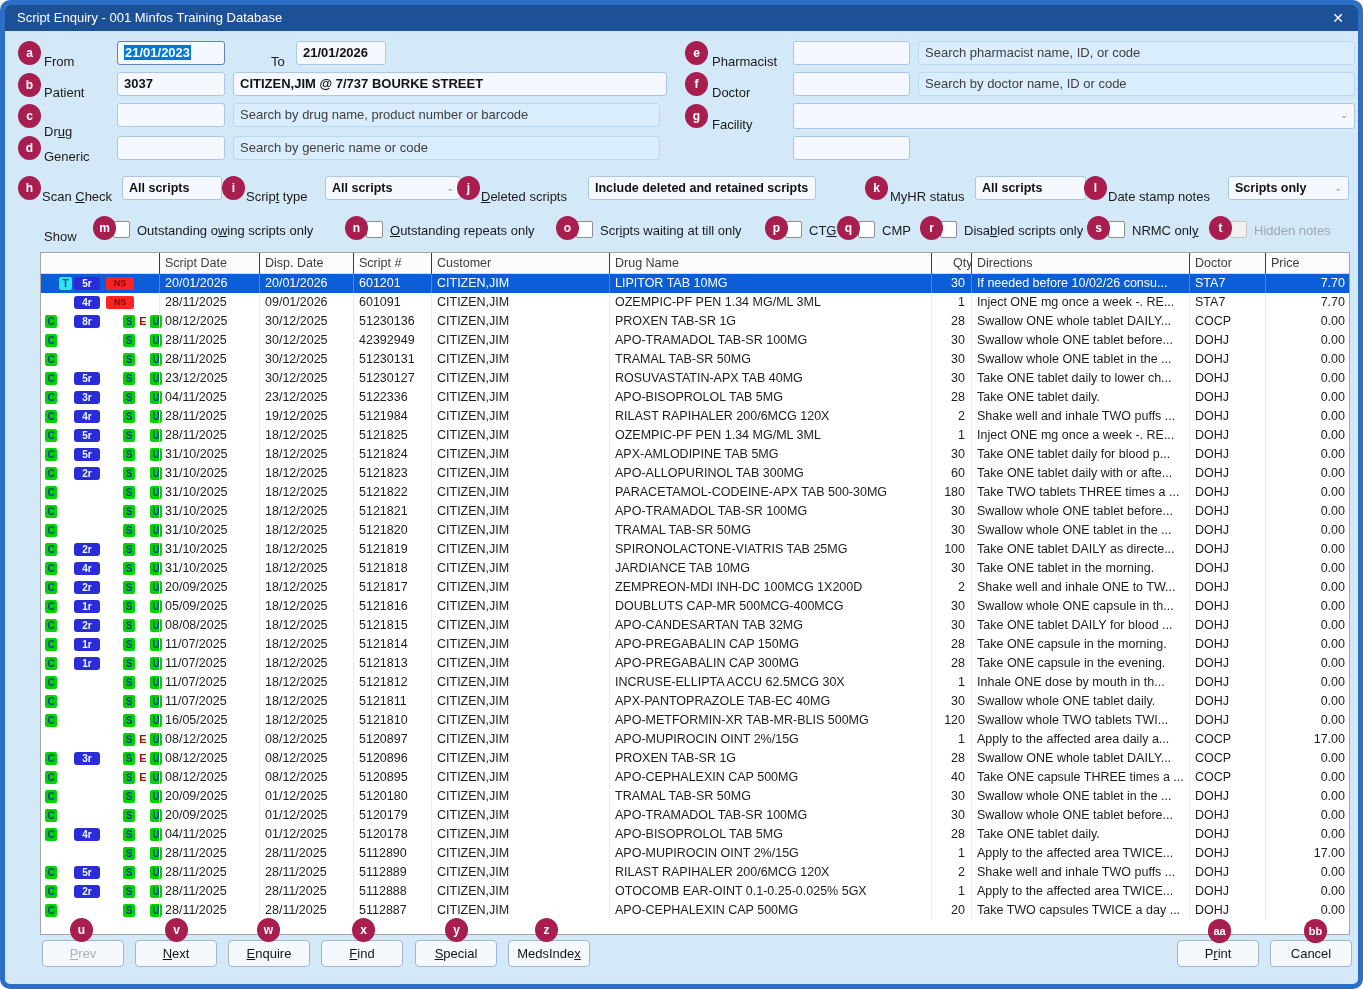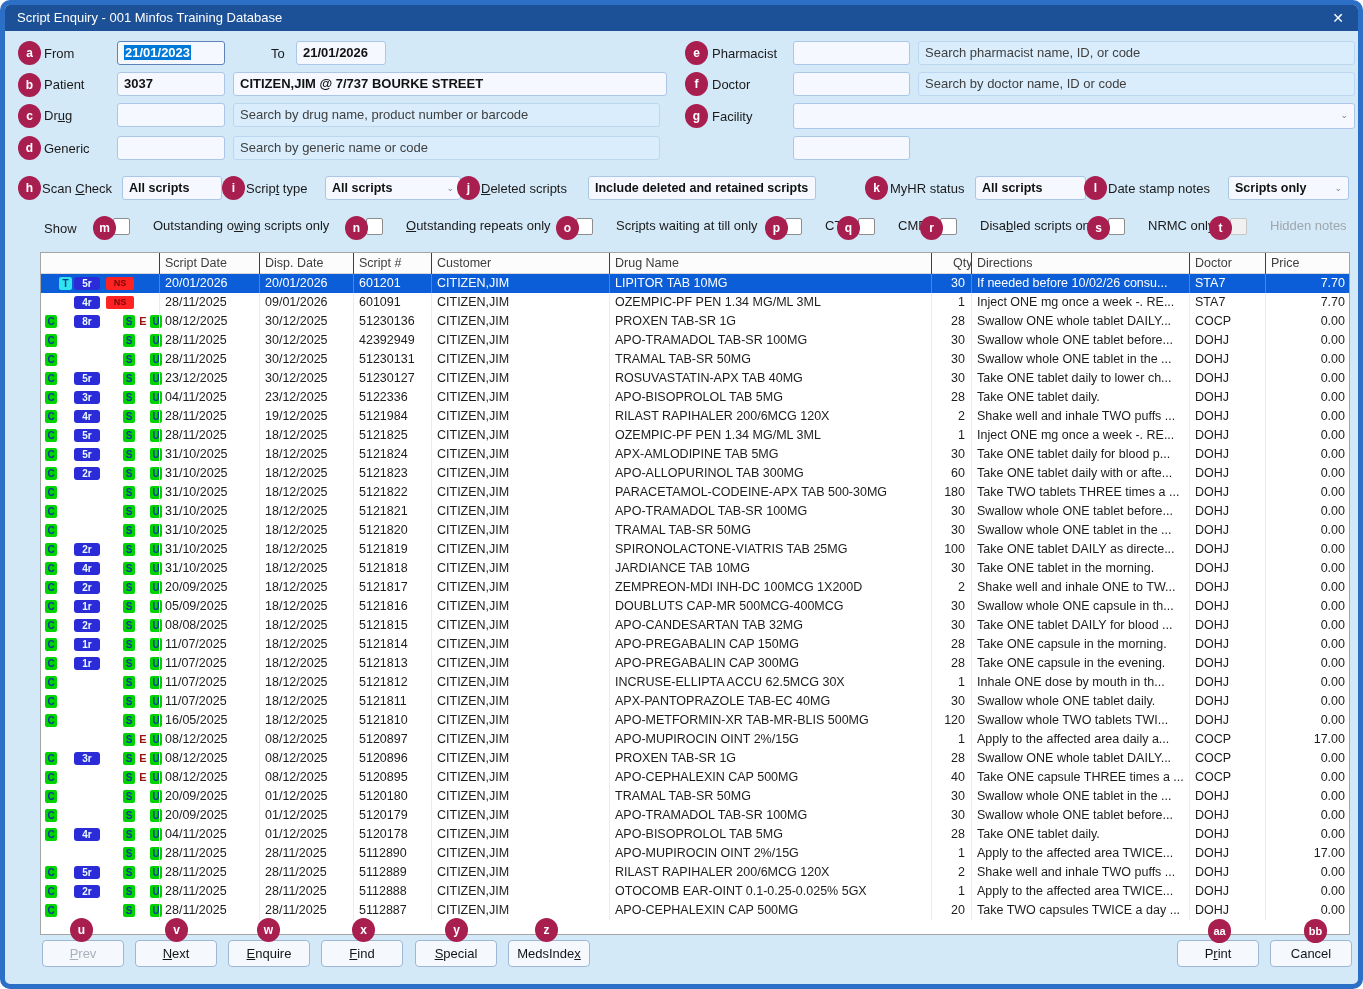--- a/index.html
+++ b/index.html
@@ -6,21 +6,21 @@
   html,body { background:#fff; }
   #app { position:relative; width:1363px; height:989px; overflow:hidden;
          font-family:"Liberation Sans", sans-serif; }
   .win { position:absolute; inset:0; border:5px solid #2B6FC6; border-radius:10px;
          background:#D4E9F8; }
   .titlebar { position:absolute; left:5px; right:5px; top:5px; height:26px;
               background:#1D5197; color:#fff; font-size:13px; line-height:26px;
               padding-left:12px; border-radius:5px 5px 0 0; }
   .close { position:absolute; right:14px; top:5px; width:22px; height:26px; text-align:center;
            color:#fff; font-size:14px; line-height:26px; cursor:default; }
-  .lbl { position:absolute; font-size:13px; color:#1a1a1a; white-space:nowrap; }
+  .lbl { position:absolute; font-size:13px; color:#1a1a1a; white-space:nowrap;margin-top:8px; }
   .fld { position:absolute; height:24px; background:#F5F9FF; border:1px solid #ABC6E6;
          border-radius:3px; font-size:13px; font-weight:600; color:#111;
          padding:0 6px; line-height:22px; white-space:nowrap; overflow:hidden; }
   .fld.search { background:#D9EDFC; color:#404040; font-weight:400; border-color:#BCD7F0; }
   .fld.focus { border-color:#5F83B8; }
   .fld .sel { background:#0078D7; color:#fff; padding:0 1px; }
   .fld.bold { font-weight:700; }
   .combo { font-size:12.5px; }
   .chev { position:absolute; right:6px; top:0; line-height:23px; color:#7B8794; font-size:9px; font-weight:400; }
   
@@ -45,21 +45,21 @@
   .ic { position:absolute; top:3px; height:13px; line-height:13px; text-align:center;
         font-weight:bold; border-radius:2px; }
   .ic-c{left:4px;width:12px;background:#00D300;color:#0D3A99;font-size:10px}
   .ic-t{left:18px;width:13px;background:#2FE4EE;color:#0D3A99;font-size:10px}
   .ic-rep{left:33px;width:26px;background:#2B2BD8;color:#EAFBFF;font-size:10px;border-radius:3px}
   .ic-ns{left:65px;width:28px;background:#FF2222;color:#7A0606;font-size:9px}
   .ic-s{left:82px;width:12px;background:#00D300;color:#0D3A99;font-size:10px}
   .ic-e{left:96px;width:12px;background:transparent;color:#9A1313;font-size:11px}
   .ic-u{left:109px;width:12px;background:#00D300;color:#0D3A99;font-size:10px}
   
-  .show-item { position:absolute; top:218px; height:20px; display:flex; align-items:flex-start; gap:23px;
+  .show-item { position:absolute; top:218px; height:20px; display:flex; align-items:flex-end; gap:7px;
                font-size:13px; color:#1a1a1a; white-space:nowrap; }
   .cbx { width:17px; height:17px; background:#fff; border:1px solid #8D8D8D; border-radius:2px; flex:none; }
   .cbx.dis { background:#F1F1F1; border-color:#C6C6C6; }
   .show-item.dis { color:#9FA6AD; }
   .si-owing{left:113px}.si-repeats{left:366px}.si-waiting{left:576px}.si-ctg{left:785px}
   .si-cmp{left:858px}.si-disabled{left:940px}.si-nrmc{left:1108px}.si-hidden{left:1230px}
   
   .btn { position:absolute; top:940px; width:82px; height:27px; background:#F5F9FE;
          border:1px solid #9FB6D4; border-radius:4px; font-family:"Liberation Sans",sans-serif;
          font-size:13px; color:#141414; text-align:center; line-height:25px; }
@@ -94,21 +94,21 @@
 
   <span class="lbl" style="left:44px;top:46px"><span>From</span><u></u><span></span></span>
   <div class="fld focus" style="left:117px;top:41px;width:108px"><span class="sel">21/01/2023</span></div>
   <span class="lbl" style="left:271px;top:46px">To</span>
   <div class="fld" style="left:296px;top:41px;width:90px">21/01/2026</div>
 
   <span class="lbl" style="left:44px;top:77px">Patient</span>
   <div class="fld" style="left:117px;top:72px;width:108px">3037</div>
   <div class="fld bold" style="left:233px;top:72px;width:434px">CITIZEN,JIM @ 7/737 BOURKE STREET</div>
 
-  <span class="lbl" style="left:44px;top:108px"><span>Dr</span><u>u</u><span>g</span></span>
+  <span class="lbl" style="left:44px;top:116px"><span>Dr</span><u>u</u><span>g</span></span>
   <div class="fld" style="left:117px;top:103px;width:108px"></div>
   <div class="fld search" style="left:233px;top:103px;width:427px">Search by drug name, product number or barcode</div>
 
   <span class="lbl" style="left:44px;top:141px">Generic</span>
   <div class="fld" style="left:117px;top:136px;width:108px"></div>
   <div class="fld search" style="left:233px;top:136px;width:427px">Search by generic name or code</div>
 
   <span class="lbl" style="left:712px;top:46px">Pharmacist</span>
   <div class="fld" style="left:793px;top:41px;width:117px"></div>
   <div class="fld search" style="left:918px;top:41px;width:437px">Search pharmacist name, ID, or code</div>

